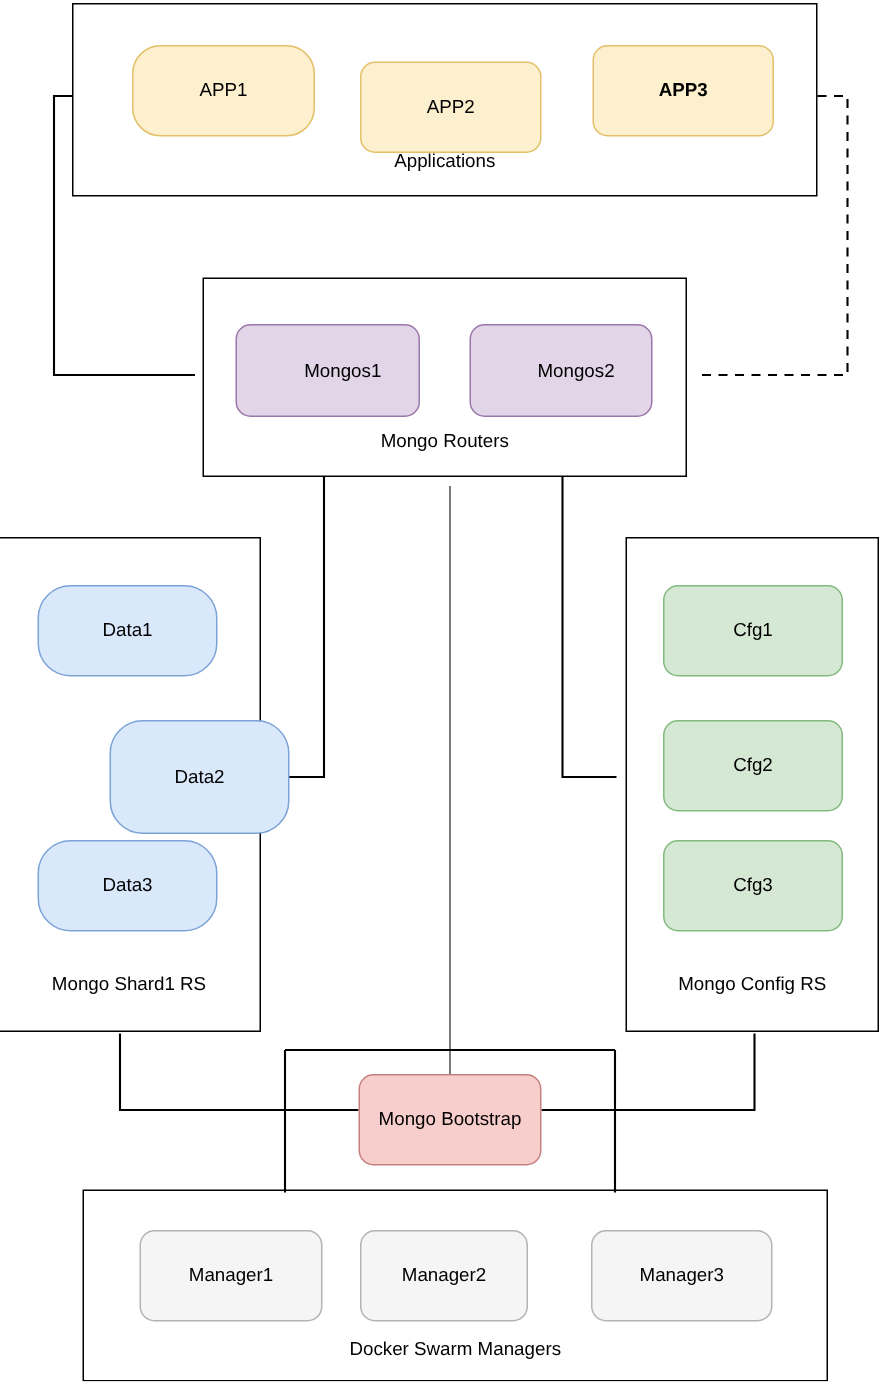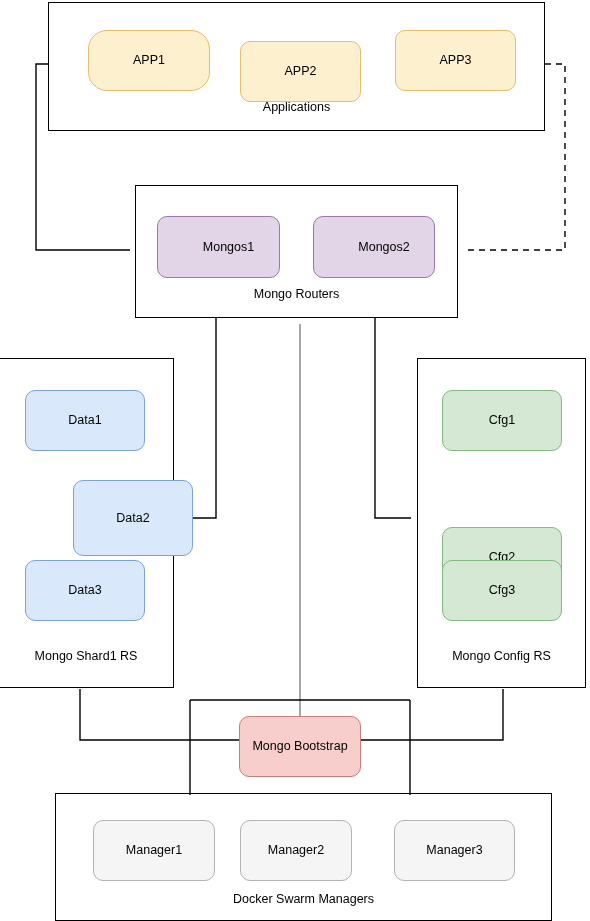--- a/index.html
+++ b/index.html
@@ -41,21 +41,21 @@
     display: flex;
     align-items: center;
     justify-content: center;
     font-size: 12.5px;
     color: #000000;
     text-align: center;
     line-height: 1.15;
   }
   .node-app    { background: #fdf0ce; border-color: #e3c069; }
   .node-router { background: #e1d5e7; border-color: #9b78ab; padding-left: 20px; }
-  .node-data   { background: #dae8fc; border-color: #7ba3d6; }
+  .node-data   { background: #dae8fc; border-color: #7ba3d6; border-radius: 22px; }
   .node-cfg    { background: #d5e8d4; border-color: #83ba7f; }
   .node-boot   { background: #f8cecc; border-color: #c4807e; }
   .node-mgr    { background: #f5f5f5; border-color: #b3b3b3; }
 
   #edges {
     position: absolute;
     left: 0;
     top: 0;
     width: 590px;
     height: 921px;
@@ -99,21 +99,21 @@
 
   <div class="group-box" style="left:48px; top:2px; width:497px; height:129px;"></div>
   <div class="group-label" style="left:48px; top:101px; width:497px;">Applications</div>
 
   <div class="node node-app" style="left:88px; top:30px; width:122px; height:61px;border-radius:19px;">
     <span>APP1</span>
   </div>
   <div class="node node-app" style="left:240px; top:41px; width:121px; height:61px;">
     <span>APP2</span>
   </div>
-  <div class="node node-app" style="left:395px; top:30px; width:121px; height:61px;">
+  <div class="node node-app" style="left:395px; top:30px; width:121px; height:61px;font-weight:bold;">
     <span>APP3</span>
   </div>
 
   <div class="group-box" style="left:135px; top:185px; width:323px; height:133px;"></div>
   <div class="group-label" style="left:135px; top:288px; width:323px;">Mongo Routers</div>
 
   <div class="node node-router" style="left:157px; top:216px; width:123px; height:62px;">
     <span>Mongos1</span>
   </div>
   <div class="node node-router" style="left:313px; top:216px; width:122px; height:62px;">
@@ -132,21 +132,21 @@
   <div class="node node-data" style="left:25px; top:560px; width:120px; height:61px;">
     <span>Data3</span>
   </div>
 
   <div class="group-box" style="left:417px; top:358px; width:169px; height:330px;"></div>
   <div class="group-label" style="left:417px; top:650px; width:169px;">Mongo Config RS</div>
 
   <div class="node node-cfg" style="left:442px; top:390px; width:120px; height:61px;">
     <span>Cfg1</span>
   </div>
-  <div class="node node-cfg" style="left:442px; top:480px; width:120px; height:61px;margin-top:47px;">
+  <div class="node node-cfg" style="left:442px; top:480px; width:120px; height:61px;">
     <span>Cfg2</span>
   </div>
   <div class="node node-cfg" style="left:442px; top:560px; width:120px; height:61px;">
     <span>Cfg3</span>
   </div>
 
   <div class="node node-boot" style="left:239px; top:716px; width:122px; height:61px;">
     <span>Mongo Bootstrap</span>
   </div>
 

